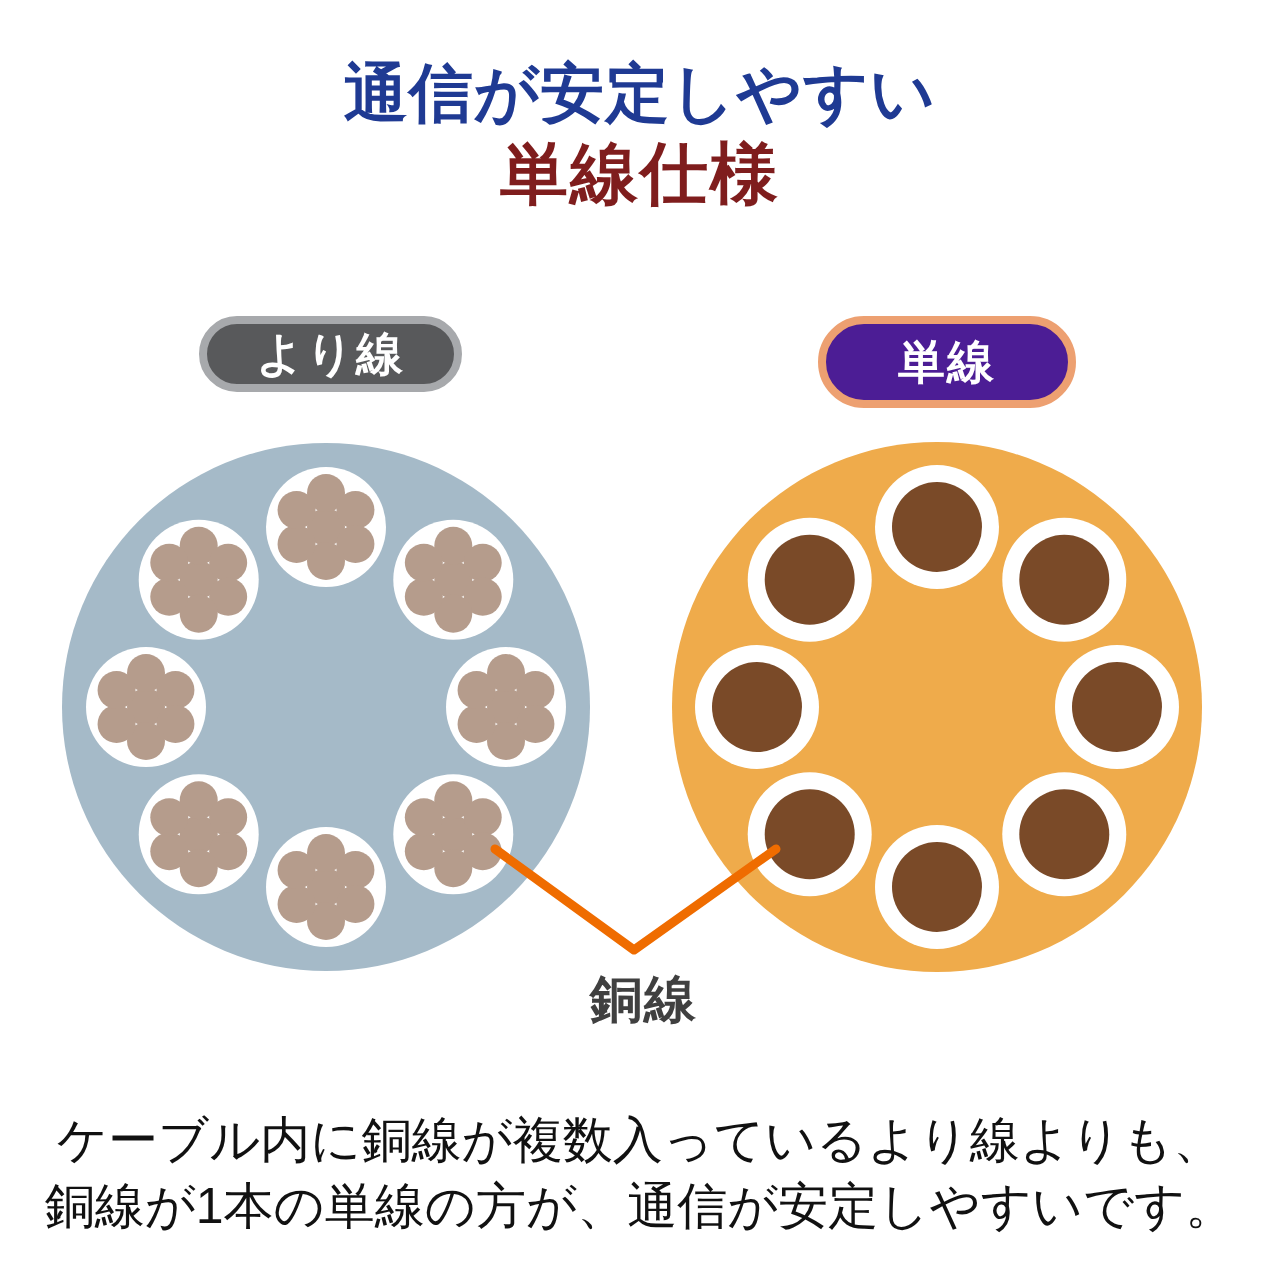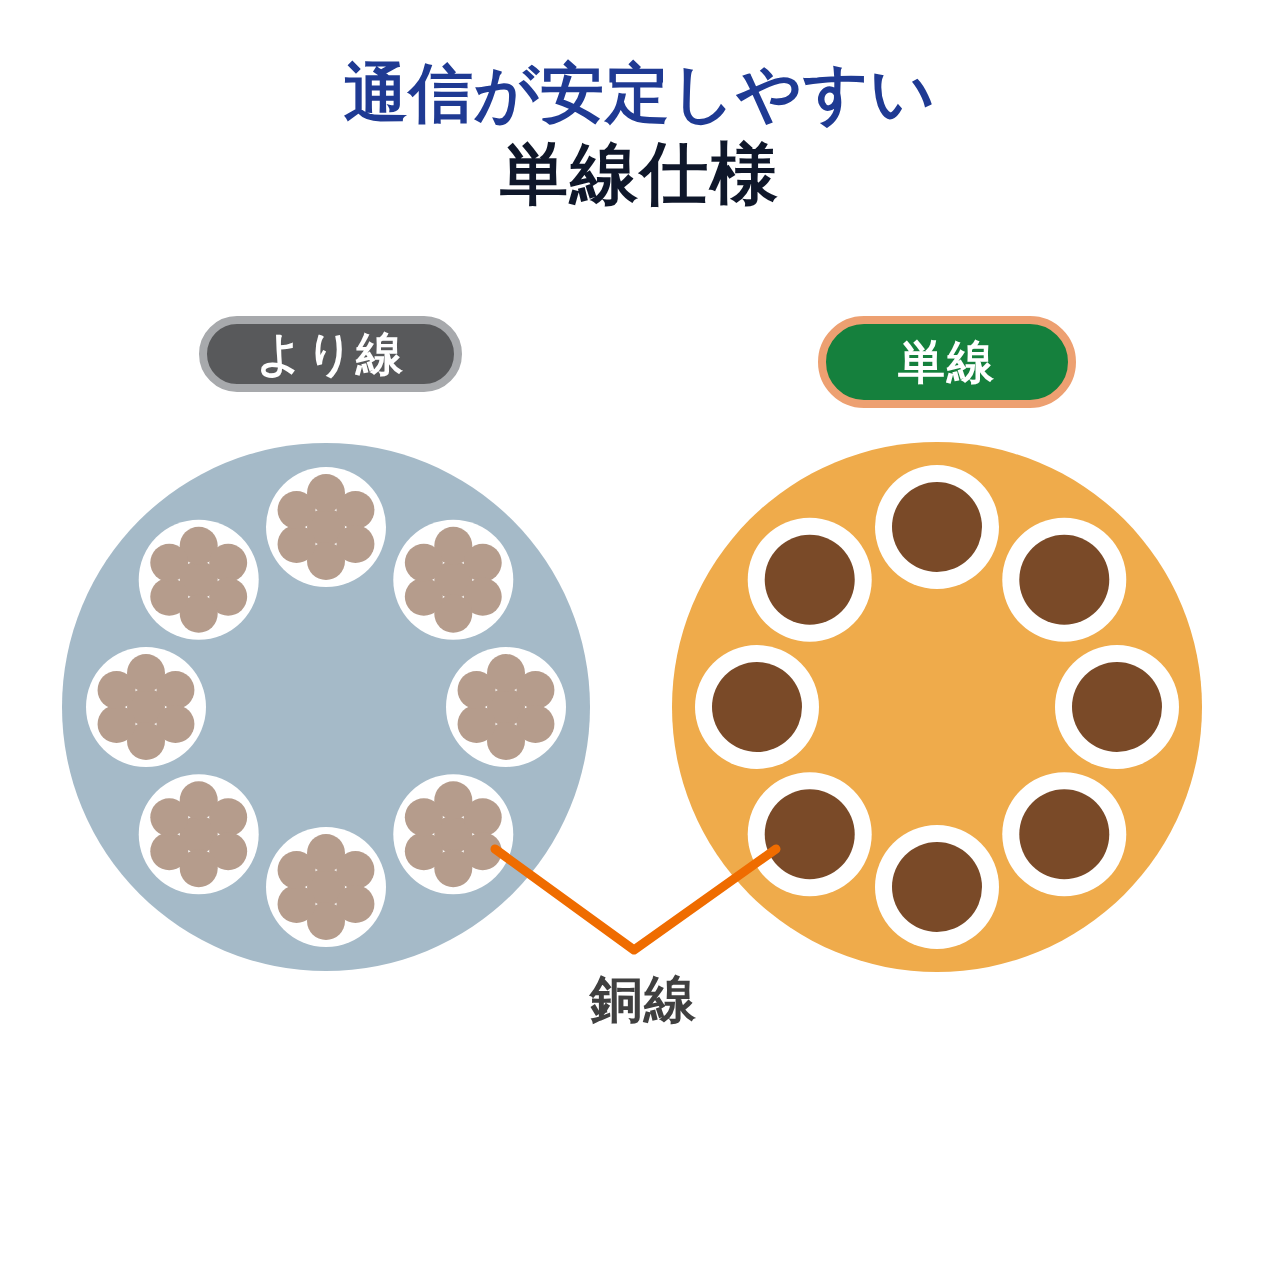--- a/index.html
+++ b/index.html
@@ -36,21 +36,21 @@
     font-size: 64px;
     font-weight: bold;
     color: #1f3a93;
     letter-spacing: 1px;
   }
   .title-line2 {
     display: block;
     margin-top: 14px;
     font-size: 68px;
     font-weight: bold;
-    color: #0f172a;
+    color: #7f1d1d;
     letter-spacing: 2px;
   }
 
   
   .badge {
     position: absolute;
     display: flex;
     align-items: center;
     justify-content: center;
     box-sizing: border-box;
@@ -67,21 +67,21 @@
     background: #58595b;
     border: 8px solid #a7a9ac;
     font-size: 47px;
     letter-spacing: 2px;
   }
   .badge-right {
     left: 818px;
     top: 299px;
     width: 258px;
     height: 92px;
-    background: #15803d;
+    background: #4c1d95;
     border: 8px solid #eda071;
     font-size: 47px;
     letter-spacing: 2px;
   }
 
   
   #diagram {
     position: absolute;
     left: 0;
     top: 0;
@@ -215,15 +215,17 @@
         <circle cx="757" cy="690" r="45" fill="#7a4a28"></circle>
         <circle cx="809.7207793864214" cy="562.7207793864214" r="62" fill="#ffffff"></circle>
         <circle cx="809.7207793864214" cy="562.7207793864214" r="45" fill="#7a4a28"></circle>
       </g>
     <polyline id="leader-line" fill="none" stroke-linecap="round" stroke-linejoin="round" points="495,832 634,933 776,832" stroke="#ef6c00" stroke-width="9"></polyline>
   </svg>
 
   <div class="copper-label">銅線</div>
 
   <div class="caption">
+    <span>ケーブル内に銅線が複数入っているより線よりも、</span>
+    <span>銅線が1本の単線の方が、通信が安定しやすいです。</span>
   </div>
 
 </div>
 
 </body></html>

